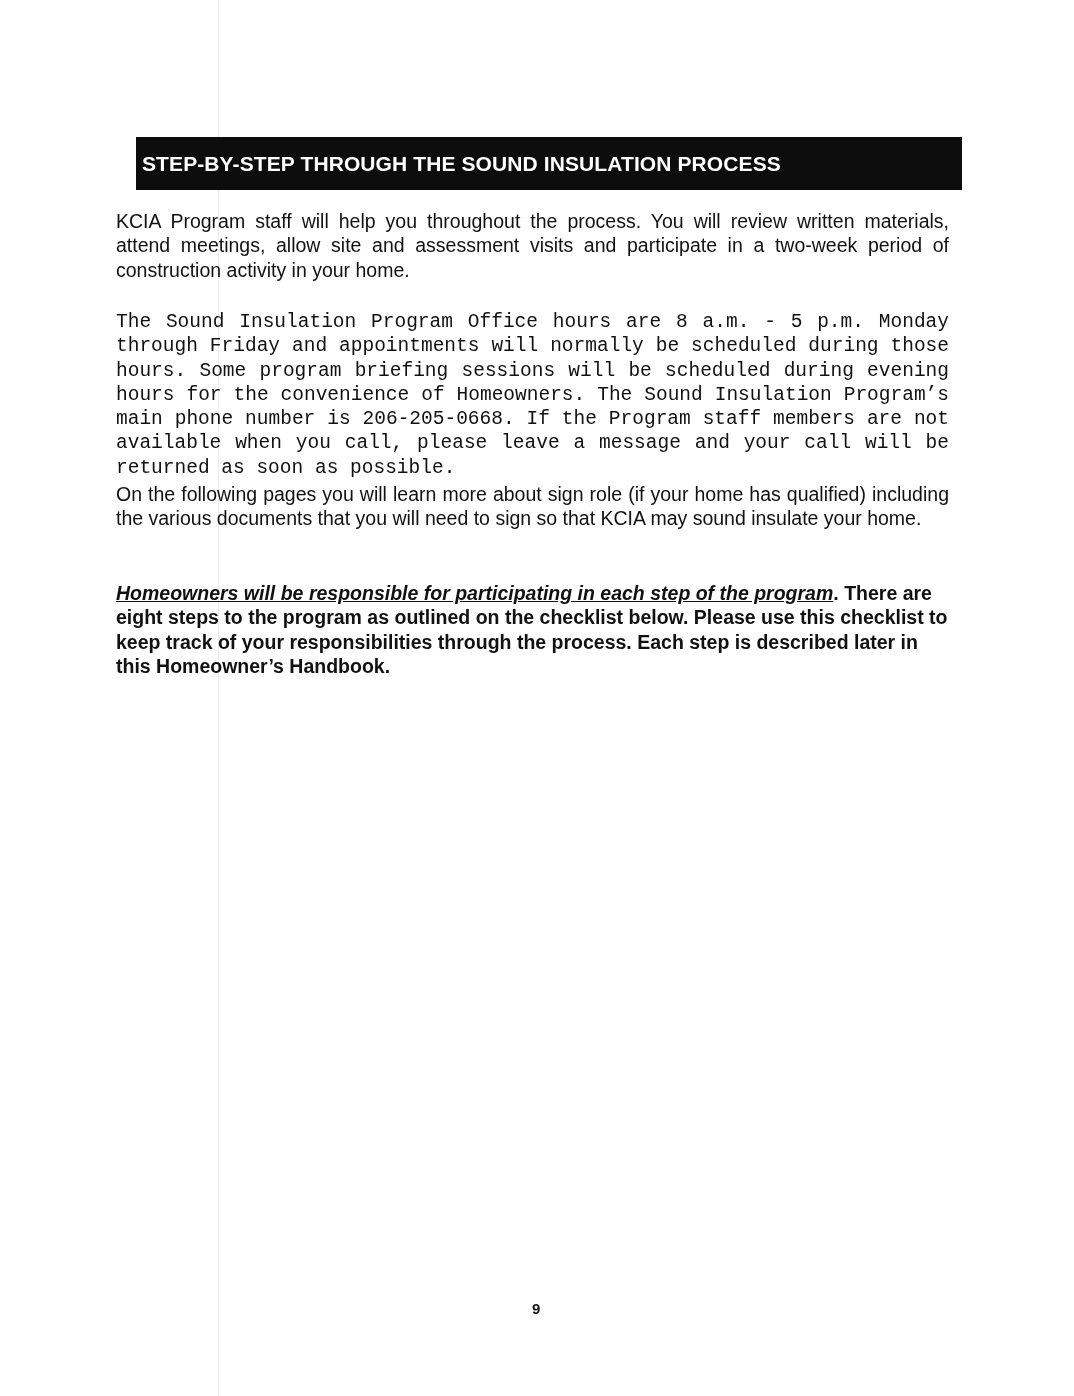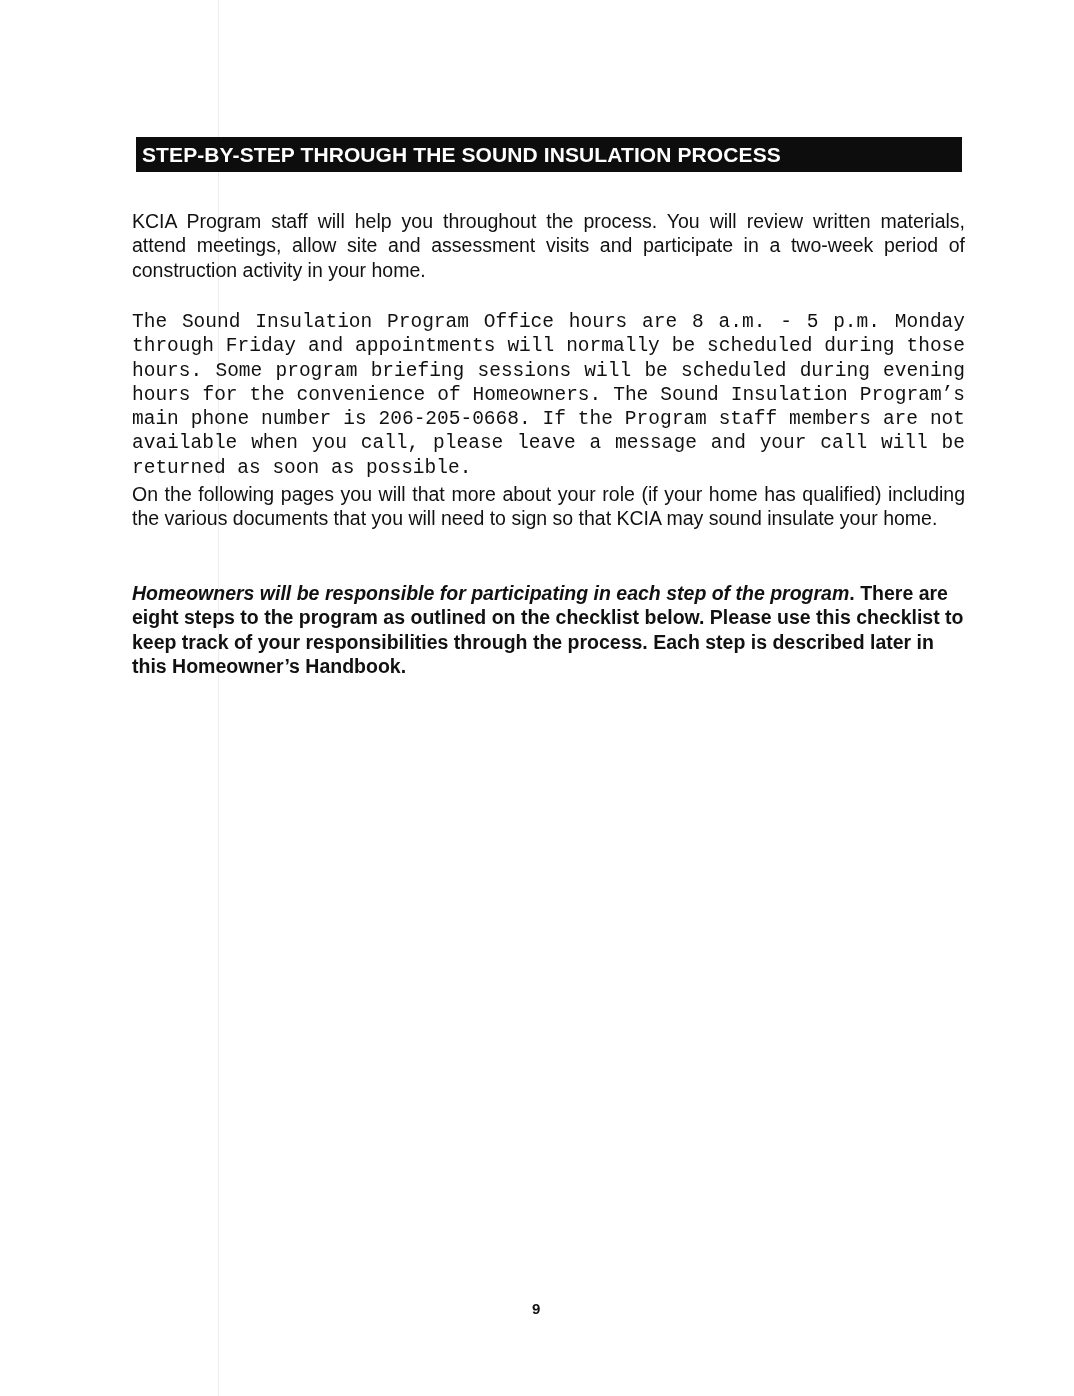--- a/index.html
+++ b/index.html
@@ -21,71 +21,72 @@
       top: 0;
       width: 1px;
       height: 1396px;
       background: #ececec;
     }
     .banner {
       position: absolute;
       left: 136px;
       top: 137px;
       width: 826px;
-      height: 35px;
+      height: 53px;
       background: #0d0d0d;
       box-sizing: border-box;
       padding-left: 6px;
       display: flex;
       align-items: center;
     }
     .banner-title {
       color: #ffffff;
       font-weight: bold;
       font-size: 21px;
       letter-spacing: 0.1px;
       white-space: nowrap;
     }
     .para {
       position: absolute;
-      left: 132px;
+      left: 116px;
       width: 833px;
       font-size: 19.5px;
       line-height: 24.3px;
       text-align: justify;
       margin: 0;
     }
     .p1 { top: 209px; }
     .p2 { top: 310px; font-family: Liberation Mono, monospace; }
     .p3 { top: 482px; }
     .p4 {
       top: 581px;
       font-weight: bold;
       text-align: left;
       width: 840px;
     }
     .p4 .emph {
       font-style: italic;
+      text-decoration: underline;
     }
     .page-number {
       position: absolute;
       left: 532px;
       top: 1300px;
       font-size: 15px;
       font-weight: bold;
     }
   </style>
 </head>
 <body>
 
 <div class="scan-line"></div>
 
 <div class="banner">
   <span class="banner-title">STEP-BY-STEP THROUGH THE SOUND INSULATION PROCESS</span>
 </div>
 
 <p class="para p1">KCIA Program staff will help you throughout the process. You will review written materials, attend meetings, allow site and assessment visits and participate in a two-week period of construction activity in your home.</p>
 <p class="para p2">The Sound Insulation Program Office hours are 8 a.m. - 5 p.m. Monday through Friday and appointments will normally be scheduled during those hours. Some program briefing sessions will be scheduled during evening hours for the convenience of Homeowners. The Sound Insulation Program’s main phone number is 206-205-0668. If the Program staff members are not available when you call, please leave a message and your call will be returned as soon as possible.</p>
-<p class="para p3">On the following pages you will that more about your role (if your home has qualified) including the various documents that you will need to sign so that KCIA may sound insulate your home.</p>
+<p class="para p3">On the following pages you will learn more about sign role (if your home has qualified) including the various documents that you will need to sign so that KCIA may sound insulate your home.</p>
 
 <p class="para p4"><span class="emph">Homeowners will be responsible for participating in each step of the program</span><span>. There are eight steps to the program as outlined on the checklist below.   Please use this checklist to keep track of your responsibilities through the process. Each step is described later in this Homeowner’s Handbook.</span></p>
 
 <div class="page-number">9</div>
 
 </body></html>

